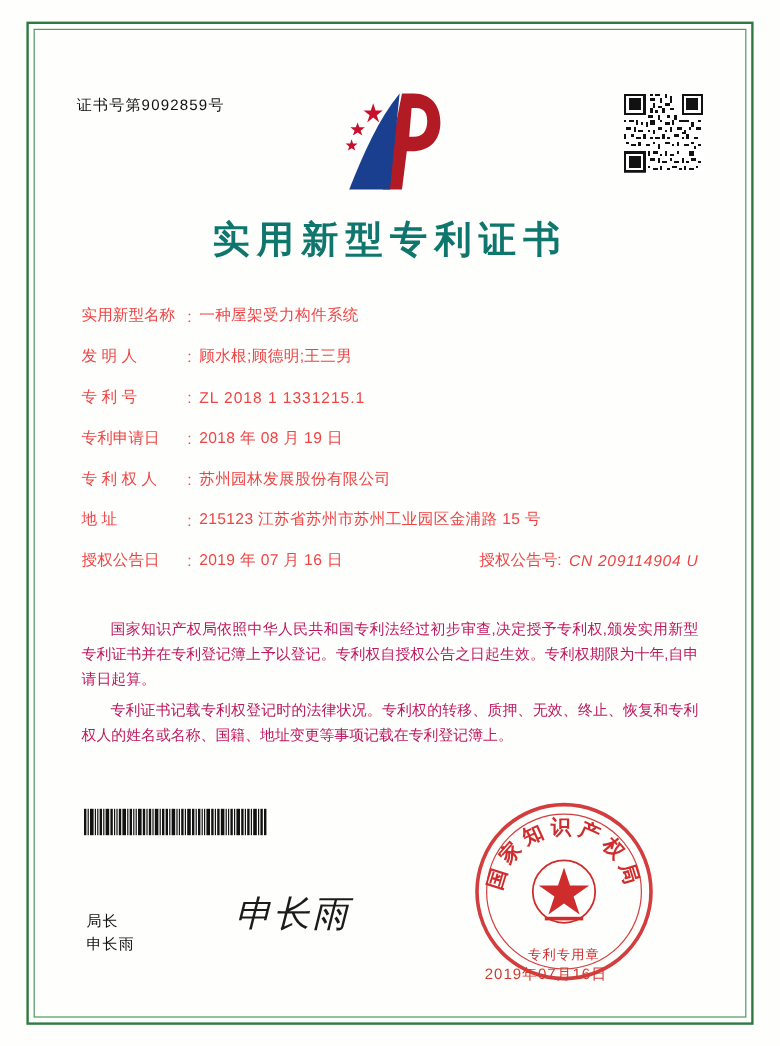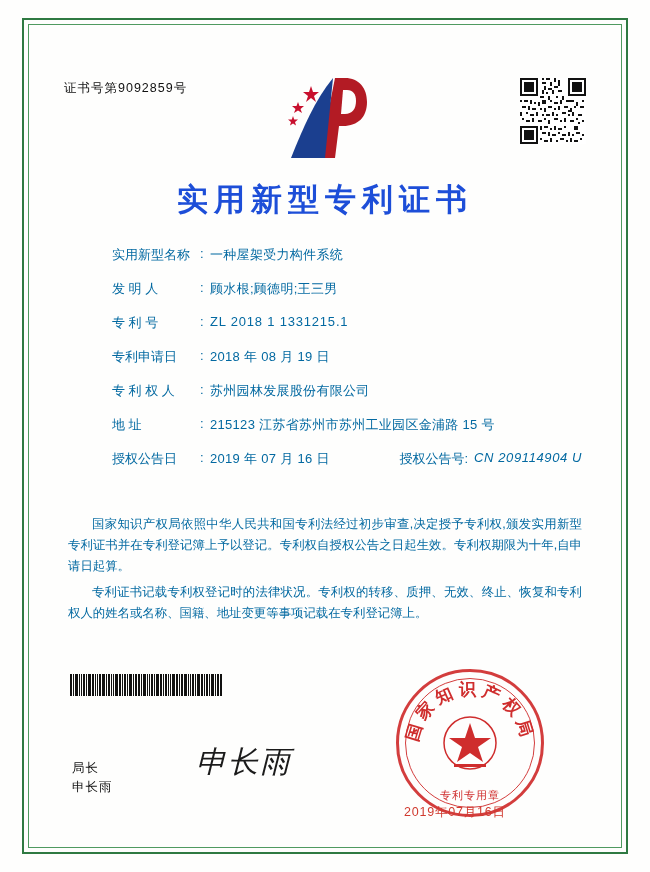--- a/index.html
+++ b/index.html
@@ -76,36 +76,35 @@
   .title {
     position: absolute;
     left: 0;
     right: 0;
     top: 155px;
     text-align: center;
     font-family: "DejaVu Serif", serif;
     font-size: 31px;
     font-weight: bold;
     letter-spacing: 6px;
-    color: #1d4ed8;
+    color: #0f766e;
   }
   .fields {
     position: absolute;
     left: 40px;
     right: 40px;
     top: 222px;
   }
   .row {
     display: flex;
-    align-items: flex-start;
+    align-items: center;
     margin-bottom: 0;
     height: 34px;
     font-size: 13px;
-    color: #0369a1;
-    margin-left: 44px;
+    color: #ef4444;
   }
   .row .label {
     width: 88px;
     flex: 0 0 88px;
     letter-spacing: 0px;
     white-space: nowrap;
   }
   .row .colon {
     width: 10px;
     flex: 0 0 10px;
@@ -130,21 +129,21 @@
     letter-spacing: 0.6px;
     font-style: italic;
   }
   .paragraphs {
     position: absolute;
     left: 40px;
     right: 40px;
     top: 490px;
     font-size: 12.4px;
     line-height: 21px;
-    color: #0369a1;
+    color: #be185d;
     text-align: justify;
   }
   .paragraphs p {
     margin: 0 0 5px 0;
     text-indent: 24px;
   }
   
   .barcode {
     position: absolute;
     left: 42px;

